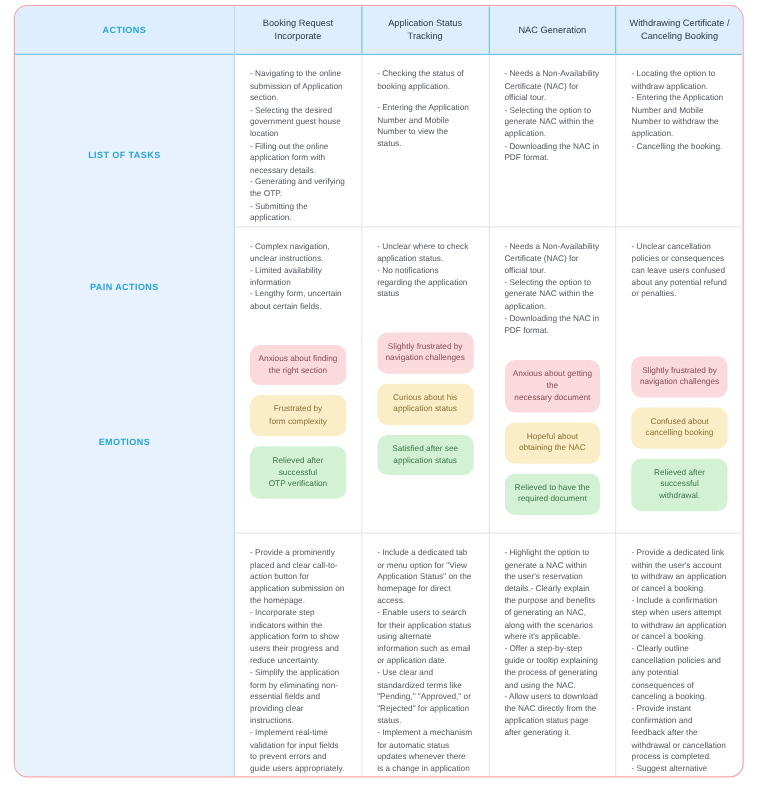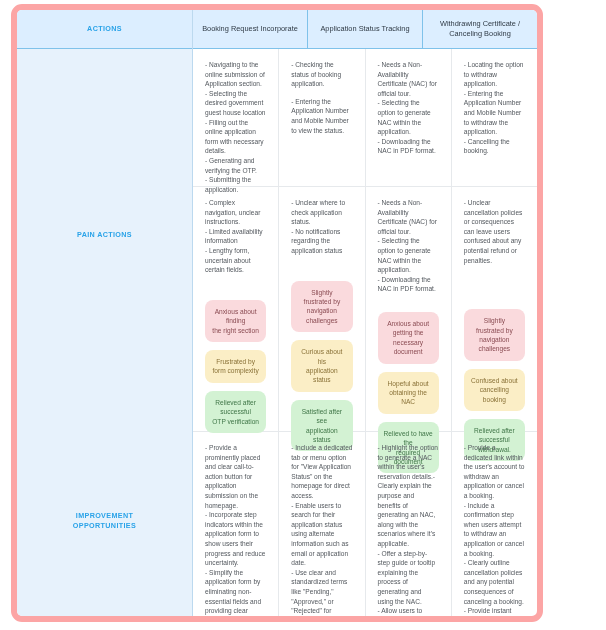--- a/index.html
+++ b/index.html
@@ -18,23 +18,23 @@
     width: 606px;
     height: 630px;
     background: #ffffff;
     overflow: hidden;
   }
 
   .table-frame {
     position: absolute;
     left: 11px;
     top: 4px;
-    width: 532px;
+    width: 584px;
     height: 618px;
-    border: 6px solid #fca5a5;
+    border: 1px solid #fca5a5;
     border-radius: 11px;
     background: #ffffff;
     overflow: hidden;
   }
 
   
   .rail {
     position: absolute;
     left: 0;
     top: 0;
@@ -152,28 +152,29 @@
 </head>
 <body>
 
 <div id="journey-map">
   <div class="table-frame">
 
     <div class="rail">
       <div class="rail-header">
         <span class="rail-label hdr">ACTIONS</span>
       </div>
+      <div class="rail-label" style="top:114px">LIST OF TASKS</div>
       <div class="rail-label" style="top:220px">PAIN ACTIONS</div>
-      <div class="rail-label" style="top:501px; white-space:pre-line">IMPROVEMENT
-OPPORTUNITIES</div>
+      <div class="rail-label" style="top:344px">EMOTIONS</div>
     </div>
 
     <div class="head-band">
       <div class="head-cell" style="white-space:pre-line">Booking Request Incorporate</div>
       <div class="head-cell" style="white-space:pre-line">Application Status Tracking</div>
+      <div class="head-cell" style="white-space:pre-line">NAC Generation</div>
       <div class="head-cell" style="white-space:pre-line">Withdrawing Certificate /
 Canceling Booking</div>
     </div>
 
     <div class="body-grid">
 
       <div class="col">
         <div class="cell r-tasks">
           <p class="para">- Navigating to the online submission of Application section.
 - Selecting the desired government guest house location

